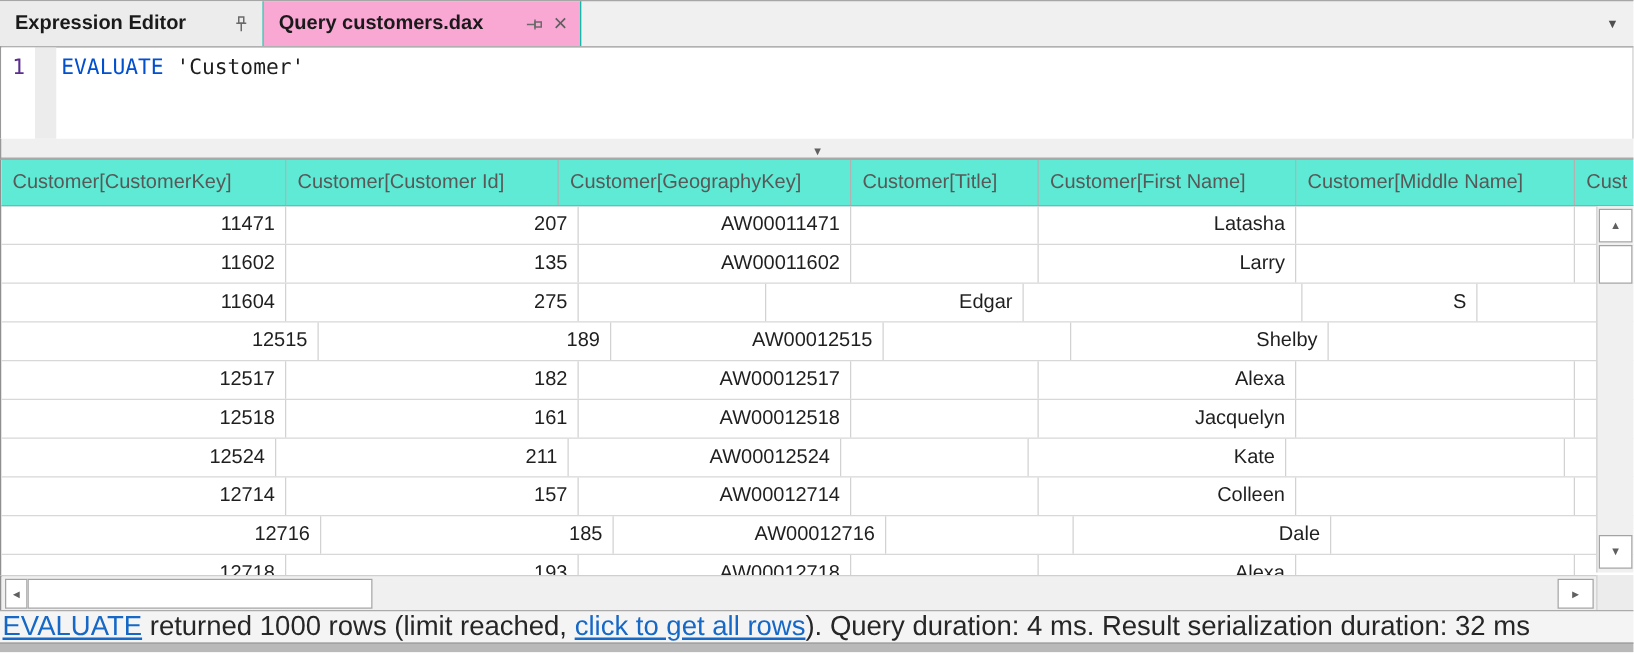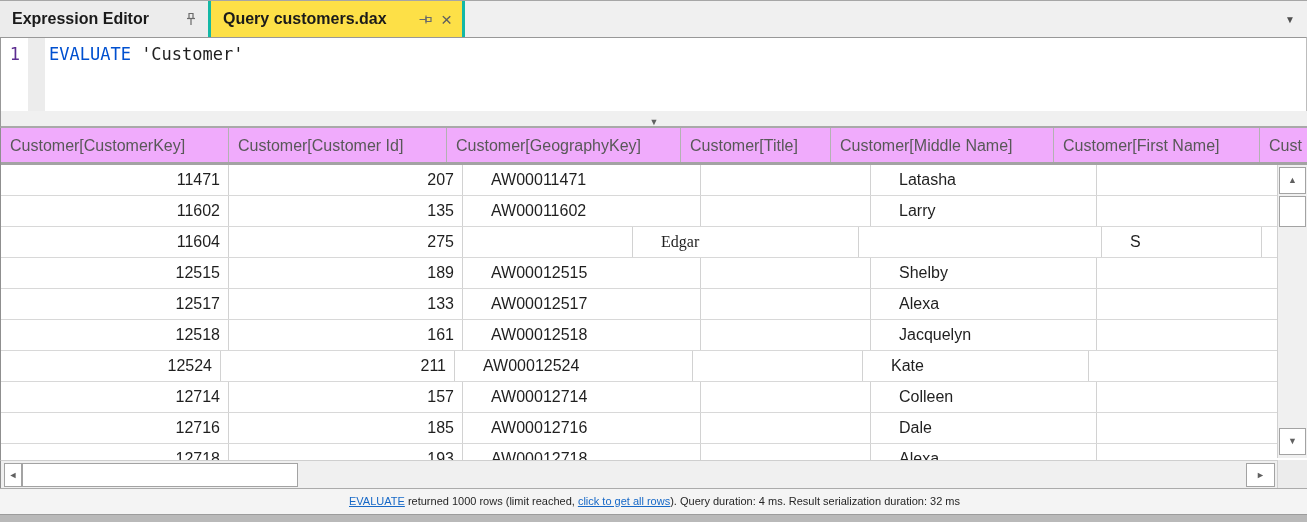--- a/index.html
+++ b/index.html
@@ -4,23 +4,23 @@
 <style>
   html,body{margin:0;padding:0;background:#fff;}
   #app{position:relative;width:1307px;height:522px;overflow:hidden;
        font-family:"Liberation Sans",sans-serif;color:#1f1f1f;background:#fff;}
   *{box-sizing:border-box;}
 
   
   .tabbar{position:absolute;left:0;top:0;width:1307px;height:37px;background:#f0f0f0;
           border-top:1px solid #a6a6a6;display:flex;align-items:stretch;}
   .tab{display:flex;align-items:center;font-weight:bold;font-size:16px;color:#1a1a1a;
-       padding:0 10px 0 12px;border-right:3px solid #14b8a6;white-space:nowrap;}
+       padding:0 10px 0 12px;border-right:1px solid #14b8a6;white-space:nowrap;}
   .tab.t1{width:211px;background:#ececec;}
-  .tab.t2{width:254px;background:#fde047;}
+  .tab.t2{width:254px;background:#f9a8d4;}
   .tab .lbl{flex:1;}
   .pin{width:14px;height:15px;margin-left:8px;flex:none;}
   .pin svg{display:block;}
   .pin.rot svg{transform:rotate(90deg);}
   .closex{font-size:19px;line-height:15px;color:#5f5f5f;margin-left:9px;font-weight:normal;}
   .tab-caret{position:absolute;right:12px;top:13px;font-size:10px;color:#4f4f4f;}
 
   
   .editor{position:absolute;left:0;top:37px;width:1307px;height:74px;background:#fff;
           border-top:1px solid #989898;border-left:1px solid #989898;border-right:1px solid #bdbdbd;}
@@ -33,50 +33,50 @@
   .kw{color:#0050d0;}
 
   
   .splitter{position:absolute;left:0;top:111px;width:1307px;height:17px;background:#f0f0f0;
             border-bottom:2px solid #a9a9a9;border-left:1px solid #989898;text-align:center;}
   .splitter .car{font-size:9px;color:#616161;line-height:14px;}
 
   
   .grid{position:absolute;left:0;top:128px;width:1307px;height:332px;overflow:hidden;
         background:#fff;border-left:1px solid #8f8f8f;}
-  .ghead{height:37px;display:flex;background:#f0abfc;border-bottom:3px solid #a3a3a3;}
+  .ghead{height:37px;display:flex;background:#5eead4;border-bottom:1px solid #a3a3a3;}
   .hcell{flex:none;border-right:1px solid #b2b2b2;padding-left:9px;line-height:36px;
          font-size:16px;color:#585858;white-space:nowrap;overflow:hidden;}
   .gbody{position:relative;height:295px;overflow:hidden;}
   .grow{display:flex;height:31px;border-bottom:1px solid #d8d8d8;}
   .gcell{flex:none;border-right:1px solid #d2d2d2;font-size:16px;color:#1f1f1f;
          line-height:29px;padding:0 8px;white-space:nowrap;overflow:hidden;}
-  .r{text-align:right;} .l{text-align:left;margin-left:20px;}
+  .r{text-align:right;} .l{text-align:right;}
 
   
   .sbtn{position:absolute;background:#fff;border:1px solid #a3a3a3;color:#606060;
         text-align:center;font-size:9px;}
   .sthumb{position:absolute;background:#fff;border:1px solid #a3a3a3;}
   .vscroll{position:absolute;left:1277px;top:165px;width:30px;height:293px;background:#f0f0f0;
            border-left:1px solid #d0d0d0;}
   .vscroll .up{left:1px;top:2px;width:27px;height:27px;line-height:25px;}
   .vscroll .dn{left:1px;bottom:3px;width:27px;height:27px;line-height:25px;}
   .vscroll .sthumb{left:1px;top:31px;width:27px;height:31px;}
   .hscroll{position:absolute;left:0;top:460px;width:1277px;height:28px;background:#f0f0f0;
            border-top:1px solid #cfcfcf;border-left:1px solid #8f8f8f;}
   .hscroll .lf{left:3px;top:2px;width:18px;height:24px;line-height:22px;}
   .hscroll .rt{left:1245px;top:2px;width:29px;height:24px;line-height:22px;}
   .hscroll .sthumb{left:21px;top:2px;width:276px;height:24px;}
   .corner{position:absolute;left:1277px;top:460px;width:30px;height:28px;background:#ececec;
           border-left:1px solid #d0d0d0;}
 
   
   .statusbar{position:absolute;left:0;top:488px;width:1307px;height:26px;background:#f4f4f4;
-             border-top:1px solid #ababab;font-size:11px;color:#262626;line-height:24px;
-             padding-left:2px;white-space:pre;overflow:hidden;text-align:center;}
+             border-top:1px solid #ababab;font-size:22px;color:#262626;line-height:24px;
+             padding-left:2px;white-space:pre;overflow:hidden;}
   .lnk{color:#1668c7;text-decoration:underline;}
   .bottomedge{position:absolute;left:0;top:514px;width:1307px;height:8px;background:#b9b9b9;
               border-top:1px solid #9c9c9c;}
 </style>
 </head>
 <body>
 
 <div id="app">
 
   <div class="tabbar">
@@ -115,22 +115,22 @@
   <div class="splitter">
     <span class="car">▼</span>
   </div>
 
   <div class="grid">
     <div class="ghead">
         <div class="hcell" style="width: 228px;">Customer[CustomerKey]</div>
         <div class="hcell" style="width: 218px;">Customer[Customer Id]</div>
         <div class="hcell" style="width: 234px;">Customer[GeographyKey]</div>
         <div class="hcell" style="width: 150px;">Customer[Title]</div>
+        <div class="hcell" style="width: 206px;">Customer[First Name]</div>
         <div class="hcell" style="width: 223px;">Customer[Middle Name]</div>
-        <div class="hcell" style="width: 206px;">Customer[First Name]</div>
         <div class="hcell" style="width: 140px;">Cust</div>
       </div>
     <div class="gbody">
         <div class="grow">
           <div class="gcell r" style="width: 228px;">11471</div>
           <div class="gcell r" style="width: 234px;">207</div>
           <div class="gcell l" style="width: 218px;">AW00011471</div>
           <div class="gcell l" style="width: 150px;"></div>
           <div class="gcell l" style="width: 206px;">Latasha</div>
           <div class="gcell l" style="width: 223px;"></div>
@@ -142,36 +142,36 @@
           <div class="gcell l" style="width: 218px;">AW00011602</div>
           <div class="gcell l" style="width: 150px;"></div>
           <div class="gcell l" style="width: 206px;">Larry</div>
           <div class="gcell l" style="width: 223px;"></div>
           <div class="gcell l" style="width: 140px;">G</div>
         </div>
         <div class="grow">
           <div class="gcell r" style="width: 228px; padding-left: 48px;">11604</div>
           <div class="gcell r" style="width: 234px;">275</div>
           <div class="gcell l" style="width: 150px;"></div>
-          <div class="gcell l" style="width: 206px; font-family: Liberation Serif, serif;">Edgar</div>
-          <div class="gcell l" style="width: 223px;"></div>
-          <div class="gcell l" style="width: 140px;">S</div>
-        </div>
-        <div class="grow">
-          <div class="gcell r" style="width: 228px;">12515</div>
+          <div class="gcell l" style="width: 206px;">Edgar</div>
+          <div class="gcell l" style="width: 223px;"></div>
+          <div class="gcell l" style="width: 140px;">S</div>
+        </div>
+        <div class="grow">
+          <div class="gcell r" style="width: 254px;">12515</div>
           <div class="gcell r" style="width: 234px;">189</div>
           <div class="gcell l" style="width: 218px;">AW00012515</div>
           <div class="gcell l" style="width: 150px;"></div>
           <div class="gcell l" style="width: 206px;">Shelby</div>
           <div class="gcell l" style="width: 223px;"></div>
           <div class="gcell l" style="width: 140px;">B</div>
         </div>
         <div class="grow">
           <div class="gcell r" style="width: 228px;">12517</div>
-          <div class="gcell r" style="width: 234px;">133</div>
+          <div class="gcell r" style="width: 234px;">182</div>
           <div class="gcell l" style="width: 218px;">AW00012517</div>
           <div class="gcell l" style="width: 150px;"></div>
           <div class="gcell l" style="width: 206px;">Alexa</div>
           <div class="gcell l" style="width: 223px;"></div>
           <div class="gcell l" style="width: 140px;">V</div>
         </div>
         <div class="grow">
           <div class="gcell r" style="width: 228px;">12518</div>
           <div class="gcell r" style="width: 234px;">161</div>
           <div class="gcell l" style="width: 218px;">AW00012518</div>
@@ -192,21 +192,21 @@
         <div class="grow">
           <div class="gcell r" style="width: 228px;">12714</div>
           <div class="gcell r" style="width: 234px;">157</div>
           <div class="gcell l" style="width: 218px;">AW00012714</div>
           <div class="gcell l" style="width: 150px;"></div>
           <div class="gcell l" style="width: 206px;">Colleen</div>
           <div class="gcell l" style="width: 223px;"></div>
           <div class="gcell l" style="width: 140px;">L</div>
         </div>
         <div class="grow">
-          <div class="gcell r" style="width: 228px;">12716</div>
+          <div class="gcell r" style="width: 228px; margin-left: 28px;">12716</div>
           <div class="gcell r" style="width: 234px;">185</div>
           <div class="gcell l" style="width: 218px;">AW00012716</div>
           <div class="gcell l" style="width: 150px;"></div>
           <div class="gcell l" style="width: 206px;">Dale</div>
           <div class="gcell l" style="width: 223px;"></div>
           <div class="gcell l" style="width: 140px;">S</div>
         </div>
         <div class="grow">
           <div class="gcell r" style="width: 228px;">12718</div>
           <div class="gcell r" style="width: 234px;">193</div>

